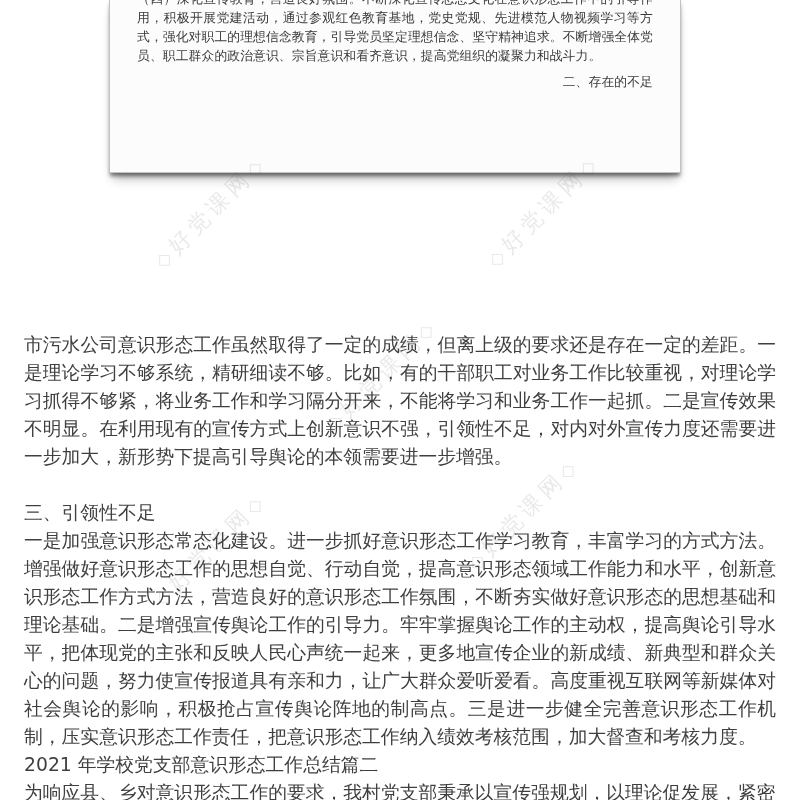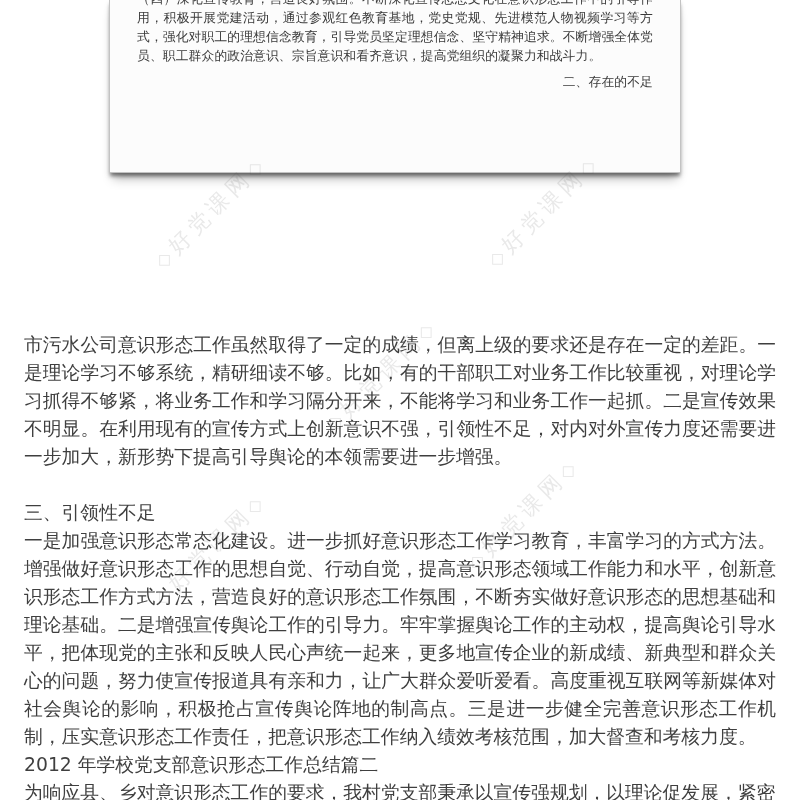--- a/index.html
+++ b/index.html
@@ -90,18 +90,18 @@
     <div class="wm" style="left:307px; top:360px;"><span class="dmd">◇</span><span>好党课网</span><span class="dmd">◇</span></div>
     <div class="wm" style="left:136px; top:534px;"><span class="dmd">◇</span><span>好党课网</span><span class="dmd">◇</span></div>
     <div class="wm" style="left:449px; top:499px;"><span class="dmd">◇</span><span>好党课网</span><span class="dmd">◇</span></div>
   </div>
 
   <div class="article">
     <div class="article-inner">
       <p>市污水公司意识形态工作虽然取得了一定的成绩，但离上级的要求还是存在一定的差距。一是理论学习不够系统，精研细读不够。比如，有的干部职工对业务工作比较重视，对理论学习抓得不够紧，将业务工作和学习隔分开来，不能将学习和业务工作一起抓。二是宣传效果不明显。在利用现有的宣传方式上创新意识不强，引领性不足，对内对外宣传力度还需要进一步加大，新形势下提高引导舆论的本领需要进一步增强。</p>
       <p class="heading-next">三、引领性不足</p>
       <p>一是加强意识形态常态化建设。进一步抓好意识形态工作学习教育，丰富学习的方式方法。增强做好意识形态工作的思想自觉、行动自觉，提高意识形态领域工作能力和水平，创新意识形态工作方式方法，营造良好的意识形态工作氛围，不断夯实做好意识形态的思想基础和理论基础。二是增强宣传舆论工作的引导力。牢牢掌握舆论工作的主动权，提高舆论引导水平，把体现党的主张和反映人民心声统一起来，更多地宣传企业的新成绩、新典型和群众关心的问题，努力使宣传报道具有亲和力，让广大群众爱听爱看。高度重视互联网等新媒体对社会舆论的影响，积极抢占宣传舆论阵地的制高点。三是进一步健全完善意识形态工作机制，压实意识形态工作责任，把意识形态工作纳入绩效考核范围，加大督查和考核力度。</p>
-      <p class="subtitle-line">2012 年学校党支部意识形态工作总结篇二</p>
+      <p class="subtitle-line">2021 年学校党支部意识形态工作总结篇二</p>
       <p>为响应县、乡对意识形态工作的要求，我村党支部秉承以宣传强规划，以理论促发展，紧密</p>
     </div>
   </div>
 
 </div>
 
 </body></html>

